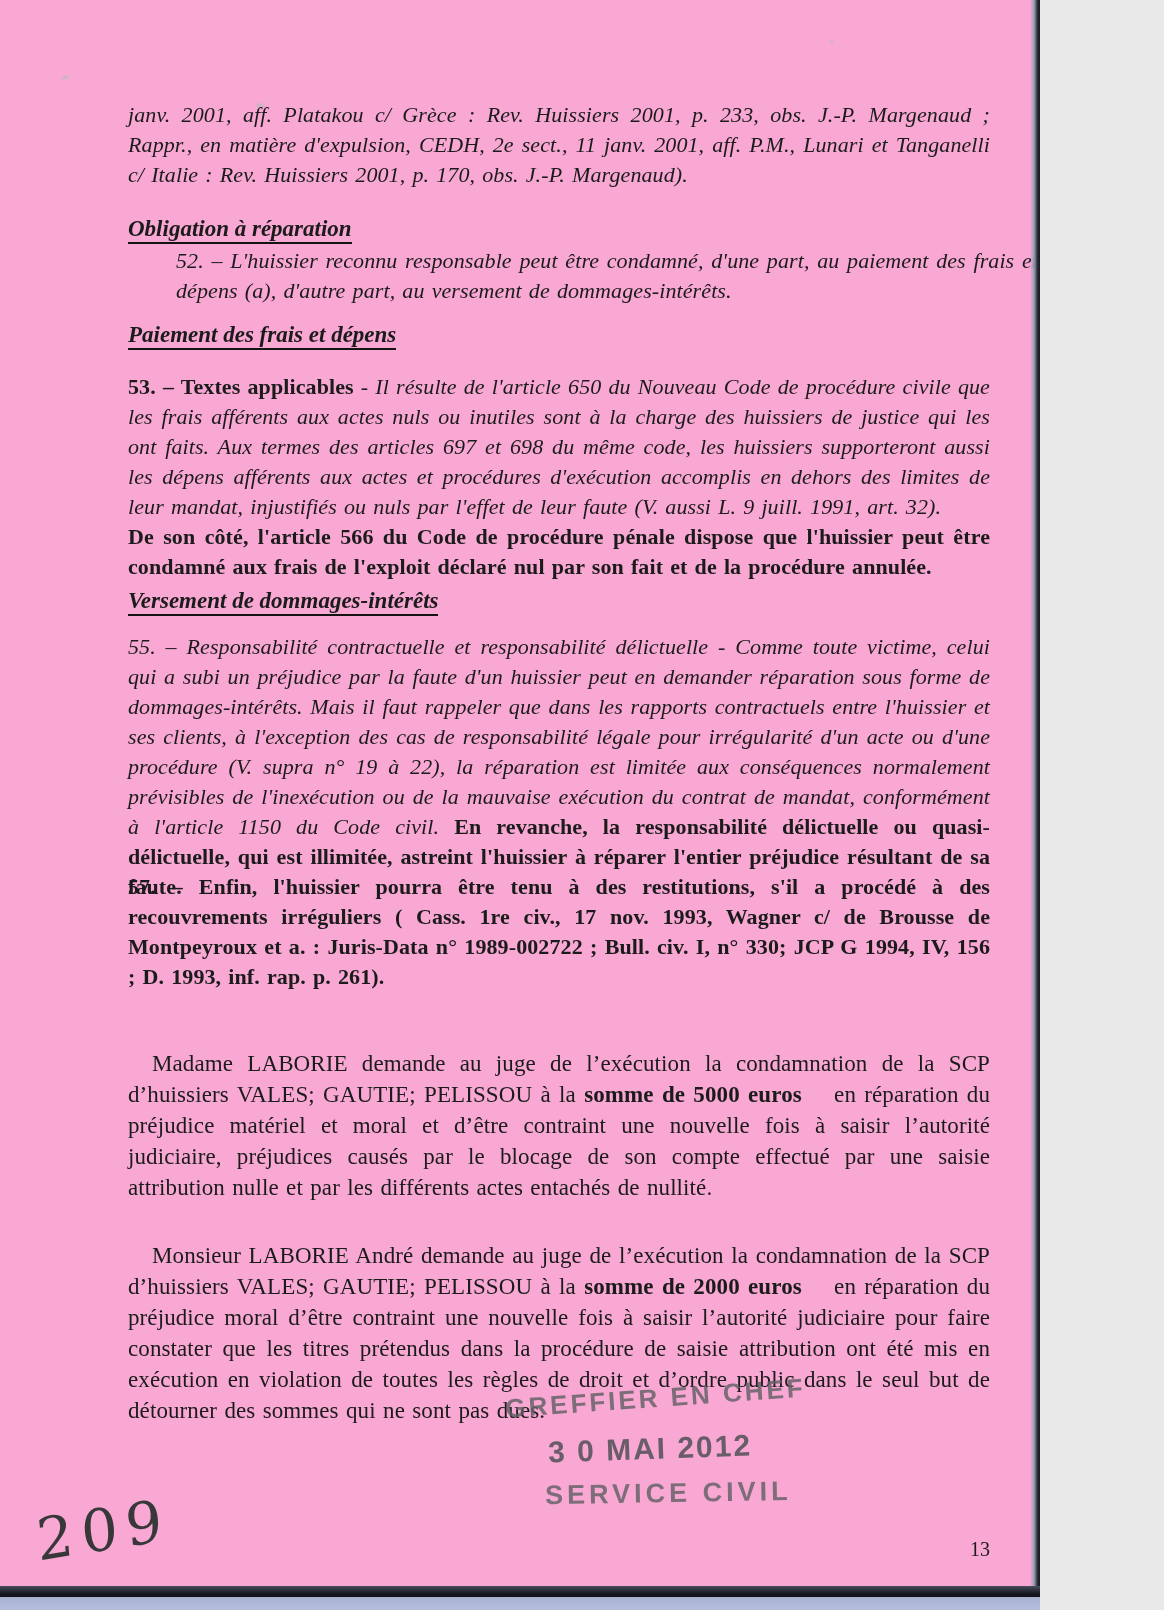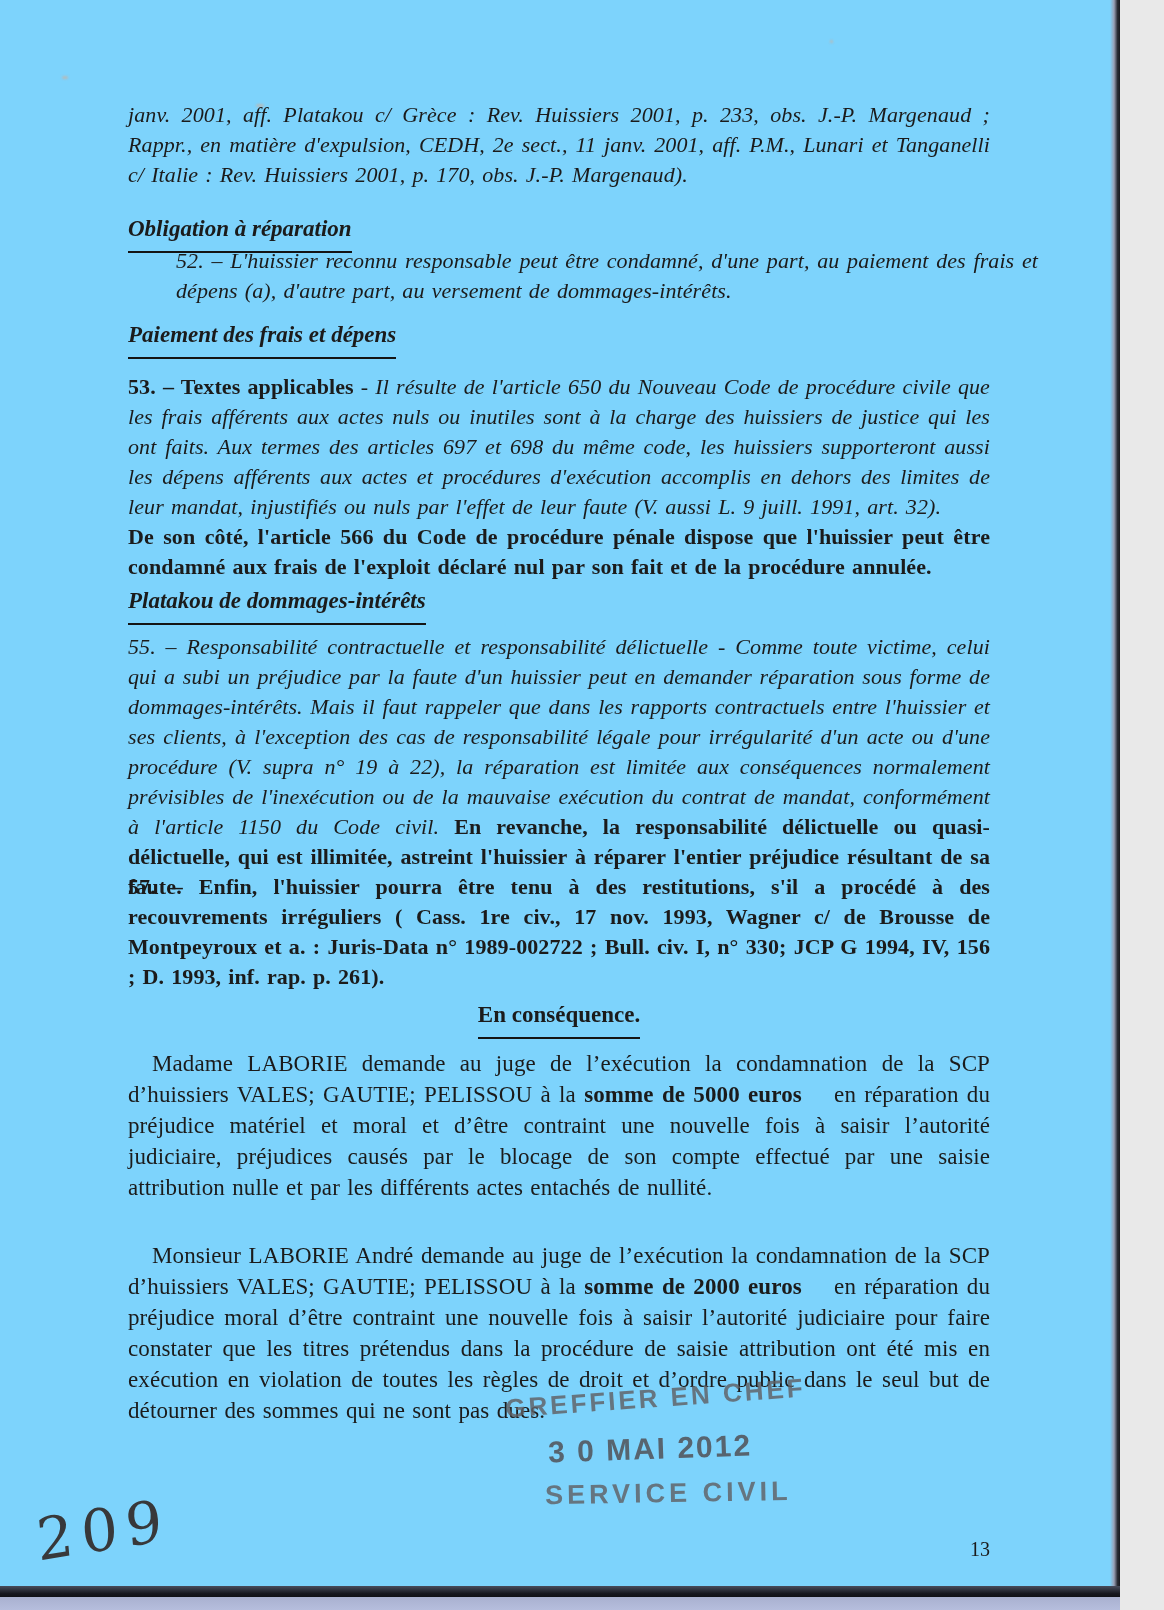--- a/index.html
+++ b/index.html
@@ -1,37 +1,37 @@
 <!DOCTYPE html>
 <html><head>
 <meta charset="utf-8">
 <style>
   * { margin:0; padding:0; box-sizing:border-box; }
   html,body { width:1164px; height:1610px; overflow:hidden; }
   body { background:#e9e9e9; }
   .page {
-    position:relative; width:1120px; height:1610px;
-    background:#7dd3fc; overflow:hidden;
+    position:relative; width:1040px; height:1610px;
+    background:#f9a8d4; overflow:hidden;
     font-family:"Liberation Serif","DejaVu Serif",serif;
     color:#1b1b1b;
   }
   .block { position:absolute; left:128px; width:862px; }
   .para {
     font-size:22px; line-height:30px; text-align:justify;
     word-spacing:1.5px; letter-spacing:0.1px;
   }
   .para-upright { font-size:23px; line-height:31px; }
   .run-italic { font-style:italic; }
   .run-bolditalic { font-weight:bold; }
   .run-normal { font-style:normal;margin-left:24px; }
   .subhead {
     font-size:23px; line-height:30px; font-weight:bold; font-style:italic;
   }
   .subhead .u, .conseq .u {
-    border-bottom:2px solid #141414; padding-bottom:10px;
+    border-bottom:2px solid #141414; padding-bottom:1px;
   }
   .conseq { text-align:center; font-size:23px; font-weight:bold; }
   .stamp-line {
     position:absolute;
     font-family:"Liberation Sans","DejaVu Sans",sans-serif;
     color:rgba(96,96,100,0.82);
     white-space:nowrap;
   }
   .stamp-1 { left:505px; top:1383px; font-size:26px; letter-spacing:3px; font-weight:600; transform:rotate(-4deg); }
   .stamp-2 { left:548px; top:1432px; font-size:30px; letter-spacing:2px; font-weight:700; transform:rotate(-2deg); color:rgba(80,80,86,0.85); }
@@ -77,30 +77,27 @@
 
   <div class="block para" style="top:246px;margin-left:48px;"><span class="run-italic">52. – L'huissier reconnu responsable peut être condamné, d'une part, au paiement des frais et dépens (a), d'autre part, au versement de dommages-intérêts.</span></div>
 
   <div class="block subhead" style="top:320px;">
     <span class="u">Paiement des frais et dépens</span>
   </div>
 
   <div class="block para" style="top:372px;"><span class="run-bolditalic">53. – Textes applicables</span><span class="run-italic"> - Il résulte de l'article 650 du Nouveau Code de procédure civile que les frais afférents aux actes nuls ou inutiles sont à la charge des huissiers de justice qui les ont faits. Aux termes des articles 697 et 698 du même code, les huissiers supporteront aussi les dépens afférents aux actes et procédures d'exécution accomplis en dehors des limites de leur mandat, injustifiés ou nuls par l'effet de leur faute (V. aussi L. 9 juill. 1991, art. 32).</span><br><span class="run-bolditalic">De son côté, l'article 566 du Code de procédure pénale dispose que l'huissier peut être condamné aux frais de l'exploit déclaré nul par son fait et de la procédure annulée.</span></div>
 
   <div class="block subhead" style="top:586px;">
-    <span class="u">Platakou de dommages-intérêts</span>
+    <span class="u">Versement de dommages-intérêts</span>
   </div>
 
   <div class="block para" style="top:632px;"><span class="run-italic">55. – Responsabilité contractuelle et responsabilité délictuelle - Comme toute victime, celui qui a subi un préjudice par la faute d'un huissier peut en demander réparation sous forme de dommages-intérêts. Mais il faut rappeler que dans les rapports contractuels entre l'huissier et ses clients, à l'exception des cas de responsabilité légale pour irrégularité d'un acte ou d'une procédure (V. supra n° 19 à 22), la réparation est limitée aux conséquences normalement prévisibles de l'inexécution ou de la mauvaise exécution du contrat de mandat, conformément à l'article 1150 du Code civil. </span><span class="run-bolditalic">En revanche, la responsabilité délictuelle ou quasi-délictuelle, qui est illimitée, astreint l'huissier à réparer l'entier préjudice résultant de sa faute.</span></div>
 
   <div class="block para" style="top:872px;"><span class="run-bolditalic">57. – Enfin, l'huissier pourra être tenu à des restitutions, s'il a procédé à des recouvrements irréguliers ( Cass. 1re civ., 17 nov. 1993, Wagner c/ de Brousse de Montpeyroux et a. : Juris-Data n° 1989-002722 ; Bull. civ. I, n° 330;  JCP G 1994, IV, 156 ; D. 1993, inf. rap. p. 261).</span></div>
 
-  <div class="block conseq" style="top:1002px;">
-    <span class="u">En conséquence.</span>
-  </div>
 
   <div class="block para para-upright" style="top:1048px;"><span class="run-normal">Madame LABORIE demande au juge de l’exécution la condamnation de la SCP d’huissiers VALES; GAUTIE; PELISSOU à la </span><span class="run-bolditalic">somme de 5000 euros</span><span class="run-normal"> en réparation du préjudice matériel et moral et d’être contraint une nouvelle fois à saisir l’autorité judiciaire, préjudices causés par le blocage de son compte effectué par une saisie attribution nulle et par les différents actes entachés de nullité.</span></div>
 
   <div class="block para para-upright" style="top:1240px;"><span class="run-normal">Monsieur LABORIE André demande au juge de l’exécution la condamnation de la SCP d’huissiers VALES; GAUTIE; PELISSOU à la </span><span class="run-bolditalic">somme de 2000 euros</span><span class="run-normal"> en réparation du préjudice moral d’être contraint une nouvelle fois à saisir l’autorité judiciaire pour faire constater que les titres prétendus dans la procédure de saisie attribution ont été mis en exécution en violation de toutes les règles de droit et d’ordre public dans le seul but de détourner des sommes qui ne sont pas dues.</span></div>
 
   <div class="stamp-line stamp-1">GREFFIER EN CHEF</div>
   <div class="stamp-line stamp-2">3 0 MAI 2012</div>
   <div class="stamp-line stamp-3">SERVICE CIVIL</div>
 
   <div class="handwritten">209</div>

